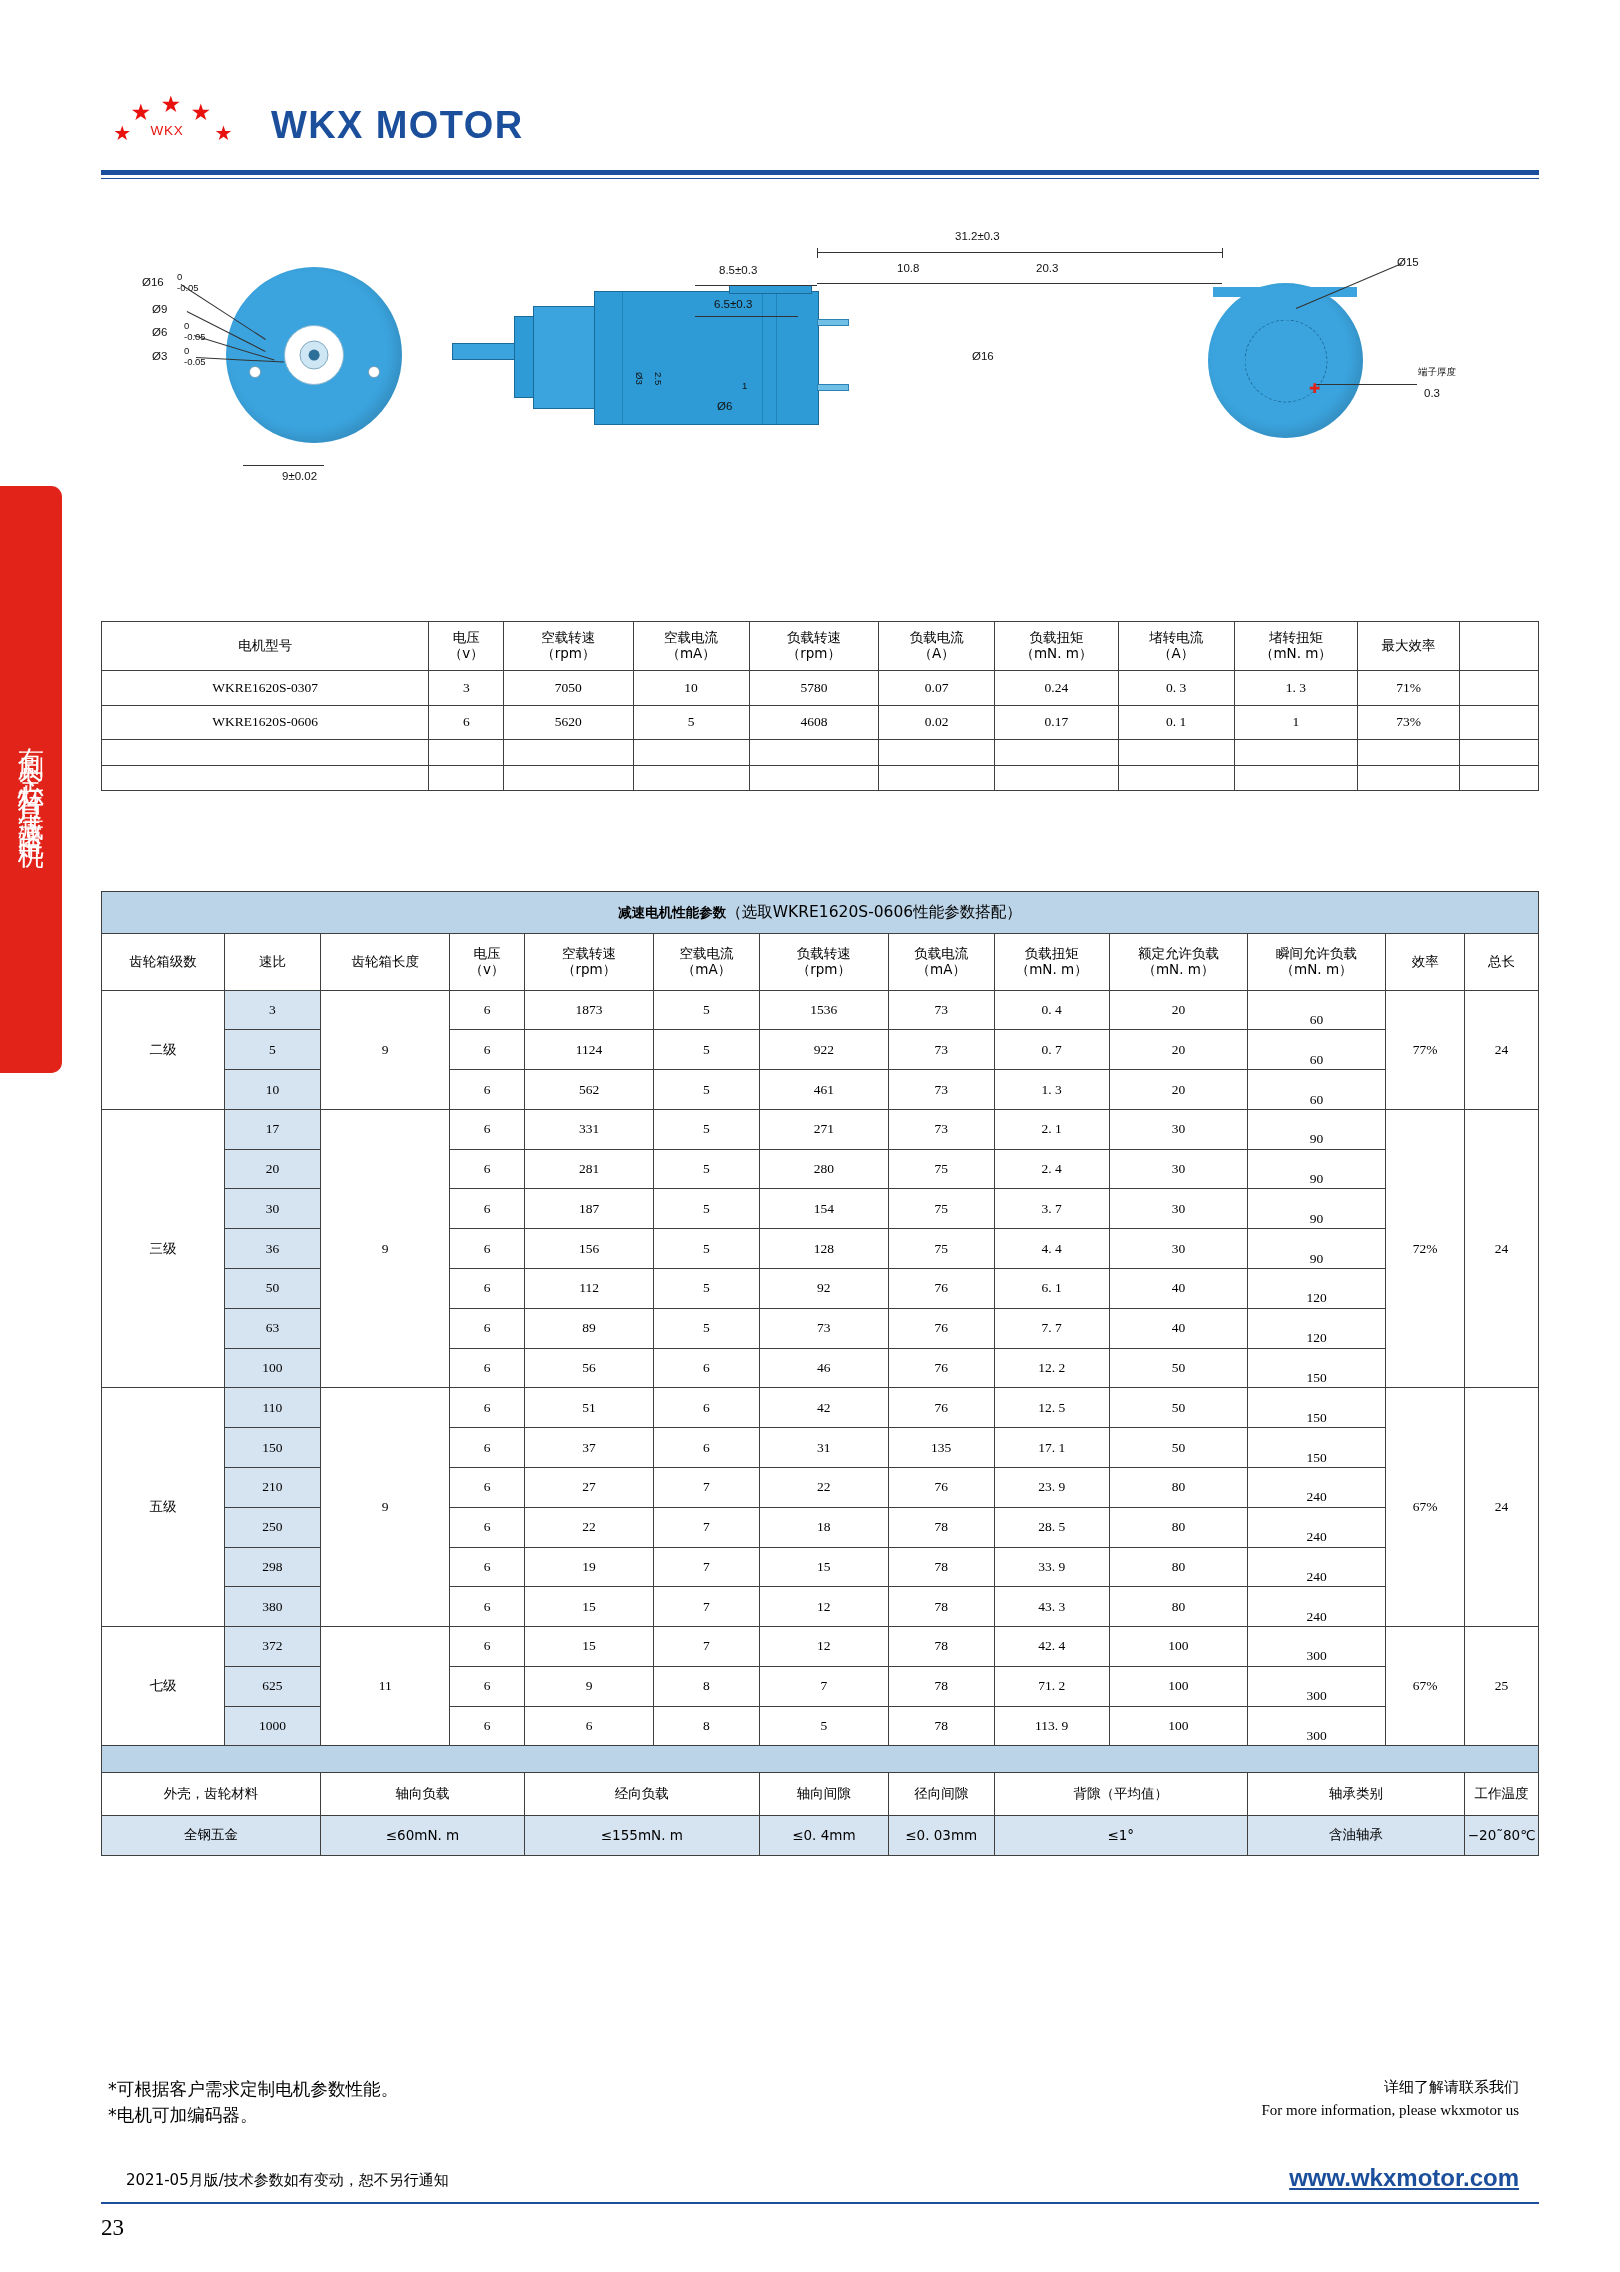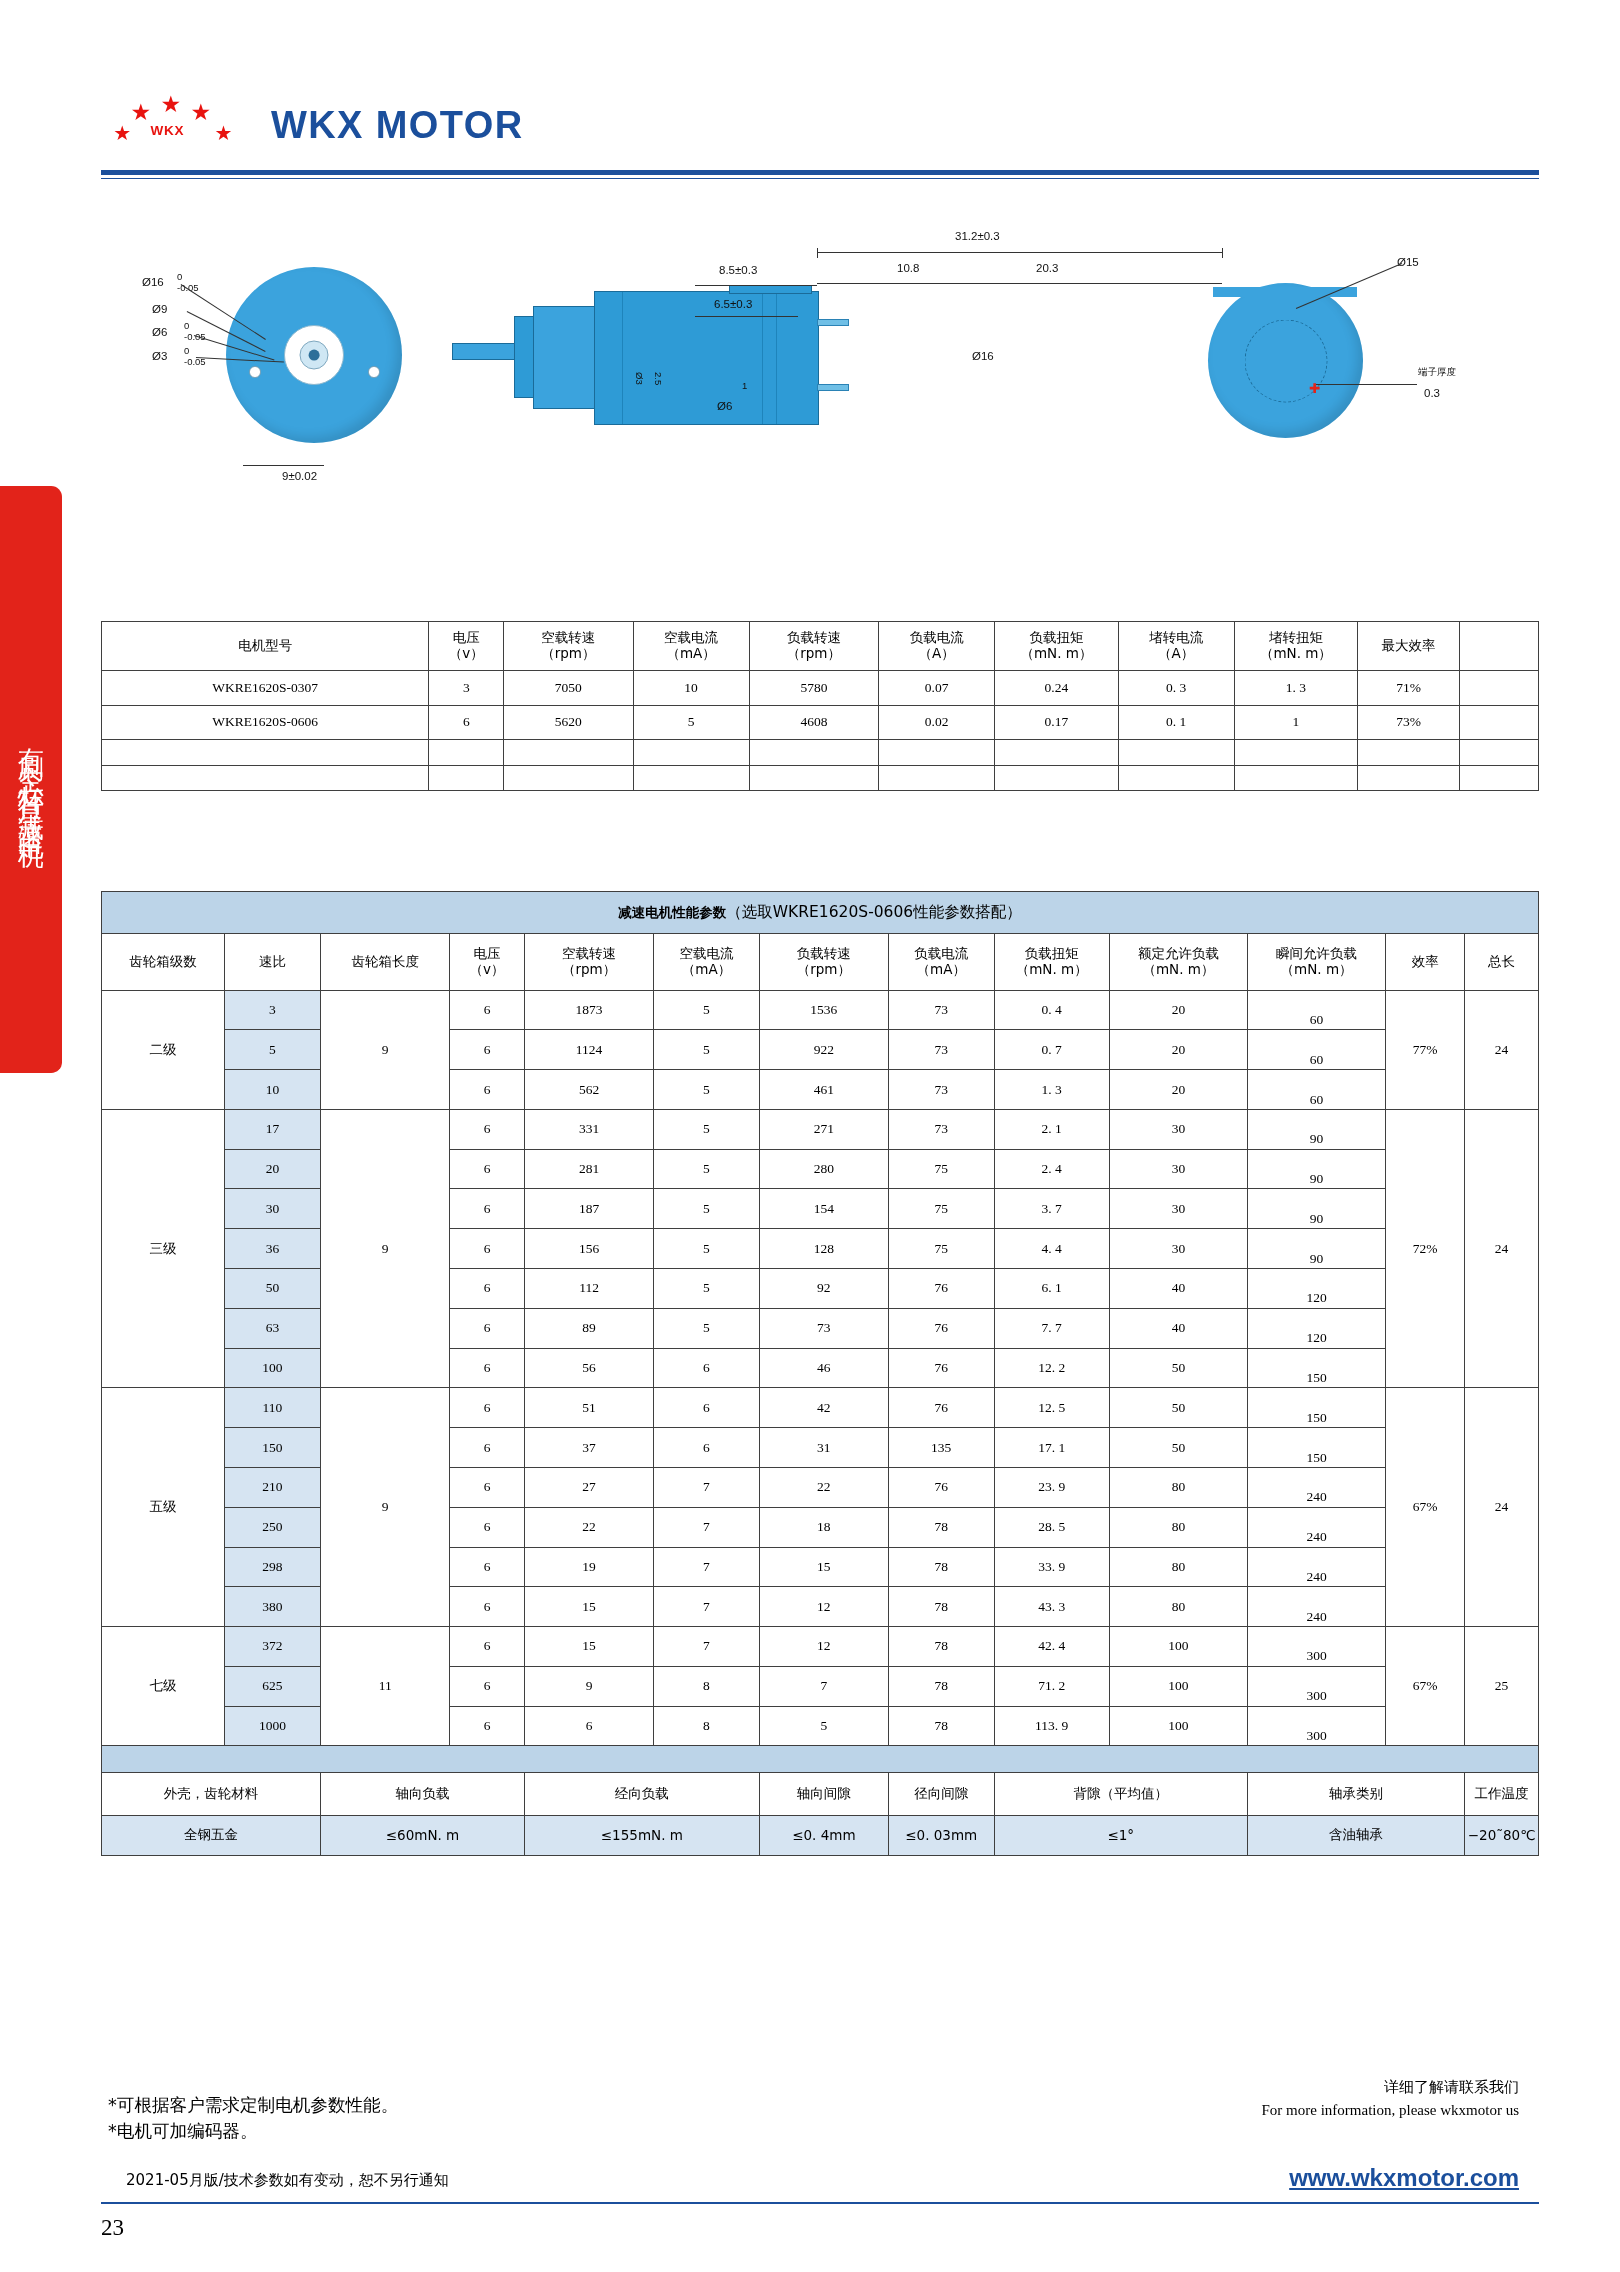--- a/index.html
+++ b/index.html
@@ -28,21 +28,21 @@
     margin-left:17.6px;margin-right:6.8px;position:relative;width:128px;height:47px;
   }
   .stars .st{color:#e8130f;font-size:23px;position:absolute;}
   .stars .s1{left:12px;top:-2.7px;}
   .stars .s2{left:42px;top:-10.8px;}
   .stars .s3{left:72px;top:-2.7px;}
   .stars .sl{left:-5.4px;top:19px;font-size:20px;}
   .stars .sr{left:96px;top:19px;font-size:20px;}
   .stars .wkx{
     position:absolute;left:32px;top:21.6px;color:#e8130f;
-    font-family:"Liberation Sans",sans-serif;font-weight:bold;font-size:13.5px;
+    font-family:"Liberation Sans",sans-serif;font-weight:normal;font-size:13.5px;
     letter-spacing:0.7px;
   }
   .brand{
     margin-left:17.6px;font-family:"Liberation Sans", sans-serif;font-weight:bold;
     font-size:38px;color:#1b4f9c;letter-spacing:1.4px;
   }
   .hdr-rule{
     position:absolute;left:101px;top:170px;width:1438px;height:4.7px;background:#1b4f9c;
   }
   .hdr-rule2{
@@ -144,21 +144,21 @@
   .val-blue{background:#d6e4f2;}
   .blank-row td{height:21.6px;background:#ffffff;}
   .band{background:#bcd4e8;height:23px;}
   .num{font-family:"Liberation Serif", serif;font-size:15px;}
 
   .t1{left:101px;top:621px;width:1438px;}
   .t2{left:101px;top:891px;width:1438px;}
 
   
   .notes{
-    position:absolute;left:108px;top:2076px;font-family:"DejaVu Sans", sans-serif;font-size:17.6px;line-height:1.5;margin-top:16px;
+    position:absolute;left:108px;top:2076px;font-family:"DejaVu Sans", sans-serif;font-size:17.6px;line-height:1.5;
   }
   .contact{
     position:absolute;right:101px;top:2076px;text-align:right;
     font-family:"DejaVu Sans", sans-serif;font-size:15px;line-height:1.5;
   }
   .contact .en{font-family:"Liberation Serif", serif;font-size:15px;}
   .bottom-note{
     position:absolute;left:126px;top:2171px;font-family:"DejaVu Sans", sans-serif;font-size:15px;
   }
   .url{

